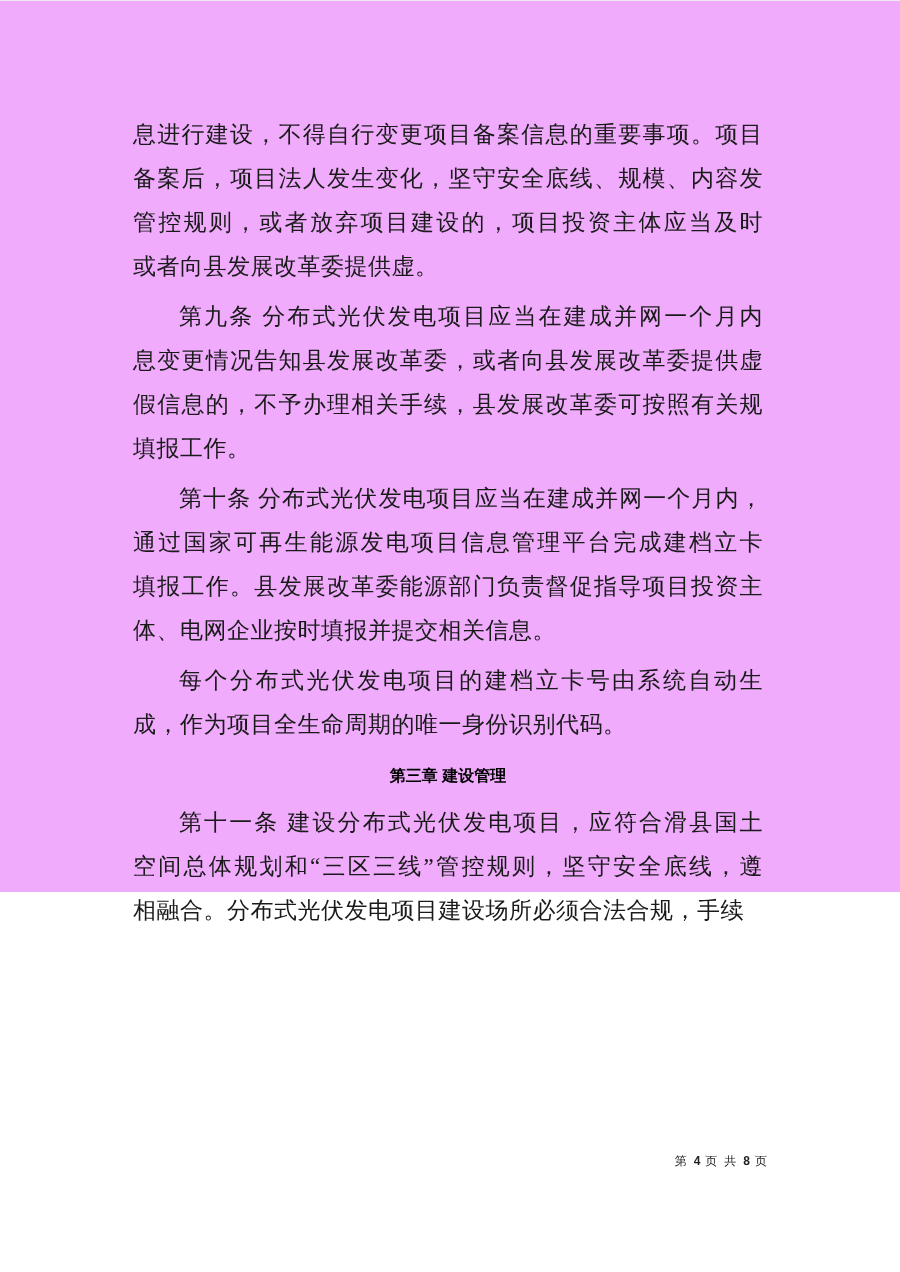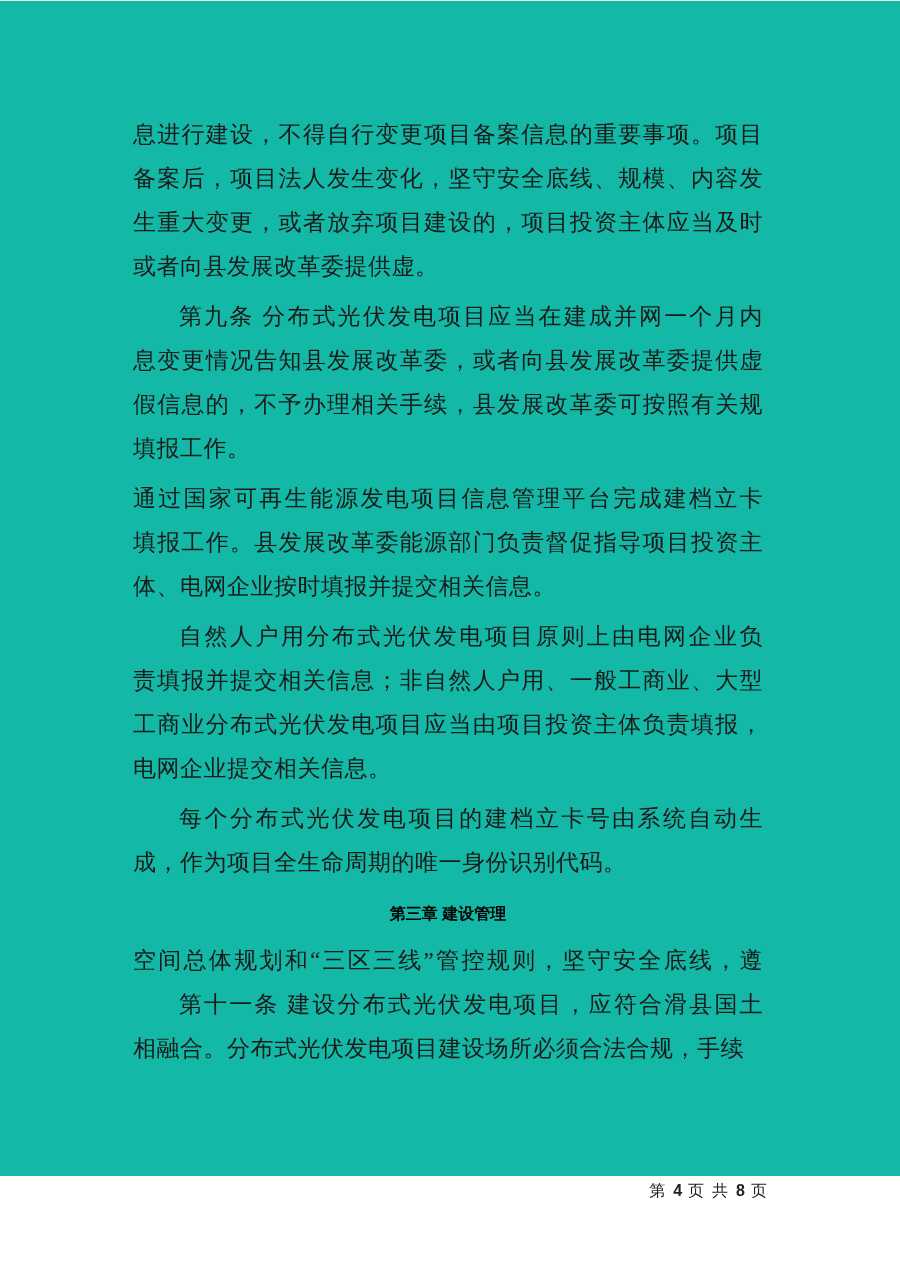--- a/index.html
+++ b/index.html
@@ -5,22 +5,22 @@
   * { margin: 0; padding: 0; box-sizing: border-box; }
   html, body {
     width: 900px; height: 1272px;
     background: #ffffff;
     font-family: "Liberation Serif", "DejaVu Serif", serif;
     color: #1a1a1a;
     overflow: hidden;
   }
   .page {
     position: relative;
-    width: 900px; height: 1176px;
-    background: #14b8a6;
+    width: 900px; height: 892px;
+    background: #f0abfc;
     border-top: 1px solid #ececec;
   }
   .content {
     position: absolute;
     left: 133px; top: 112px;
     width: 630px;
   }
   .para { margin-bottom: 6px; }
   .line {
     font-size: 23px;
@@ -38,69 +38,64 @@
     font-weight: 700;
     font-size: 16px;
     color: #000000;
     height: 48px;
     line-height: 46px;
     text-align: center;
     text-align-last: center;
   }
   .footer {
     position: absolute;
-    top: 1180px;
+    top: 1152px;
     right: 131px;
-    font-size: 16px;
+    font-size: 12px;
     letter-spacing: 2px;
     color: #222222;
     white-space: nowrap;
   }
   .footer .num {
     font-weight: 700;
     font-family: "Liberation Sans", "DejaVu Sans", sans-serif;
     letter-spacing: 0;
   }
 </style>
 </head>
 <body>
 
 <div class="page">
   <div class="content">
       <div class="para">
         <div class="line">息进行建设，不得自行变更项目备案信息的重要事项。项目</div>
         <div class="line">备案后，项目法人发生变化，坚守安全底线、规模、内容发</div>
-        <div class="line">生重大变更，或者放弃项目建设的，项目投资主体应当及时</div>
+        <div class="line">管控规则，或者放弃项目建设的，项目投资主体应当及时</div>
         <div class="line last-line">或者向县发展改革委提供虚。</div>
       </div>
       <div class="para">
         <div class="line indent">第九条 分布式光伏发电项目应当在建成并网一个月内</div>
         <div class="line">息变更情况告知县发展改革委，或者向县发展改革委提供虚</div>
         <div class="line">假信息的，不予办理相关手续，县发展改革委可按照有关规</div>
         <div class="line last-line">填报工作。</div>
       </div>
       <div class="para">
+        <div class="line indent">第十条 分布式光伏发电项目应当在建成并网一个月内，</div>
         <div class="line">通过国家可再生能源发电项目信息管理平台完成建档立卡</div>
         <div class="line">填报工作。县发展改革委能源部门负责督促指导项目投资主</div>
         <div class="line last-line">体、电网企业按时填报并提交相关信息。</div>
-      </div>
-      <div class="para">
-        <div class="line indent">自然人户用分布式光伏发电项目原则上由电网企业负</div>
-        <div class="line">责填报并提交相关信息；非自然人户用、一般工商业、大型</div>
-        <div class="line">工商业分布式光伏发电项目应当由项目投资主体负责填报，</div>
-        <div class="line last-line">电网企业提交相关信息。</div>
       </div>
       <div class="para">
         <div class="line indent">每个分布式光伏发电项目的建档立卡号由系统自动生</div>
         <div class="line last-line">成，作为项目全生命周期的唯一身份识别代码。</div>
       </div>
       <div class="heading">第三章 建设管理</div>
       <div class="para">
+        <div class="line indent">第十一条 建设分布式光伏发电项目，应符合滑县国土</div>
         <div class="line">空间总体规划和“三区三线”管控规则，坚守安全底线，遵</div>
-        <div class="line indent">第十一条 建设分布式光伏发电项目，应符合滑县国土</div>
         <div class="line last-line">相融合。分布式光伏发电项目建设场所必须合法合规，手续</div>
       </div>
     </div>
 
   <div class="footer">
     <span>第</span>
     <span class="num">4</span>
     <span>页</span>
     <span>共</span>
     <span class="num">8</span>

